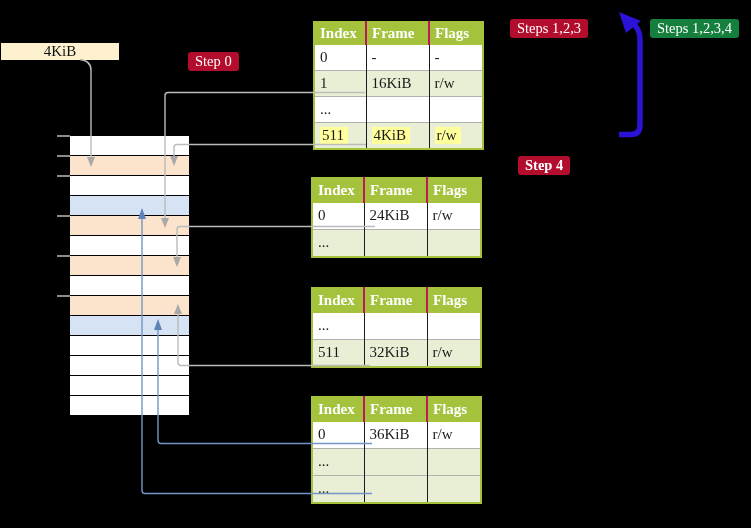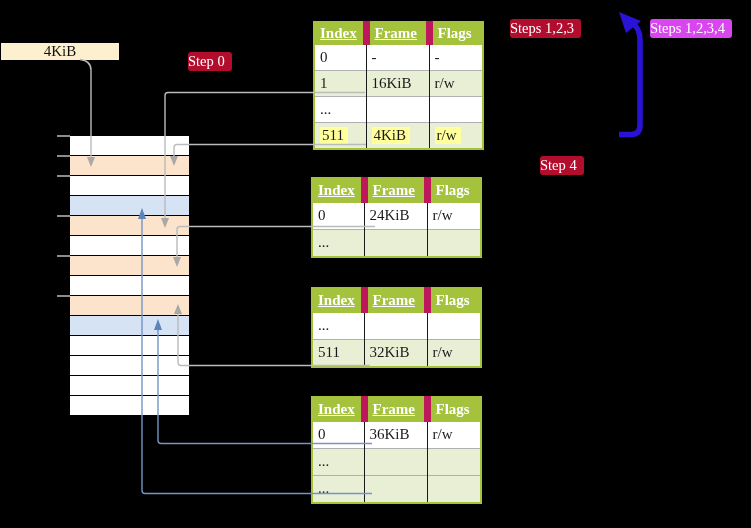--- a/index.html
+++ b/index.html
@@ -1,27 +1,27 @@
 <!DOCTYPE html>
 <html><head>
 <meta charset="utf-8">
 <style>
   html,body{margin:0;padding:0;background:#000;}
   #stage{position:relative;width:751px;height:528px;background:#000;overflow:hidden;
          font-family:"Liberation Serif","DejaVu Serif",serif;}
 
   
   .badge{position:absolute;color:#fff;font-size:14.5px;line-height:16px;
-         padding:1px 7px 2px 0;border-radius:3px;white-space:nowrap;}
+         padding:1px 7px 2px 7px;border-radius:3px;white-space:nowrap;}
   .badge.red{background:#b30d2e;}
-  .badge.blue{background:#d946ef;}
+  .badge.blue{background:#15803d;}
   #badge-step0{left:188px;top:52px;}
   #badge-steps123{left:510px;top:19px;}
   #badge-steps1234{left:650px;top:19px;}
-  #badge-step4{left:540px;top:156px;}
+  #badge-step4{left:518px;top:156px;font-weight:bold;}
 
   #page-size-label{position:absolute;left:1px;top:43px;width:118px;height:17px;
          background:#fcf0cf;color:#111;font-size:15px;line-height:17px;text-align:center;}
 
   
   #memory-column{position:absolute;left:70px;top:136px;width:119px;height:279px;
          display:flex;flex-direction:column;background:#fff;}
   .mrow{flex:1;border-bottom:1.6px solid #000;}
   .mrow:last-child{border-bottom:none;}
   .mrow.white{background:#ffffff;}
@@ -30,21 +30,21 @@
   .tick{position:absolute;left:57px;width:13px;height:2px;background:#8c8c8c;}
 
   
   .ptable{position:absolute;border-collapse:collapse;table-layout:fixed;width:169px;
           background:#fff;border:2px solid #a4c23c;font-size:15px;color:#1a1a1a;}
   .ptable col:nth-child(1){width:52px;}
   .ptable col:nth-child(2){width:63px;}
   .ptable col:nth-child(3){width:54px;}
   .ptable th{background:#a4c23c;color:#fff;font-weight:bold;text-align:left;
              padding:0 0 1px 5px;font-size:15px;}
-  .ptable th:not(:last-child){border-right:7px solid #be185d;text-decoration:underline;}
+  .ptable th:not(:last-child){border-right:2px solid #be185d;}
   .ptable td{padding:0 0 1px 5px;border-top:1px solid #b0b0b0;overflow:hidden;}
   .ptable td:not(:last-child){border-right:1px solid #1a1a1a;}
   .ptable tbody tr:first-child td{border-top:none;}
   .ptable tr.alt td{background:#e9efd5;}
   .hl{background:#ffff9c;padding:0 4px 1px 2px;}
   #table-1{left:313px;top:21px;}
   #table-2{left:311px;top:177px;}
   #table-3{left:311px;top:287px;}
   #table-4{left:311px;top:396px;}
   #table-1 th{height:21px;} #table-1 td{height:24px;}

